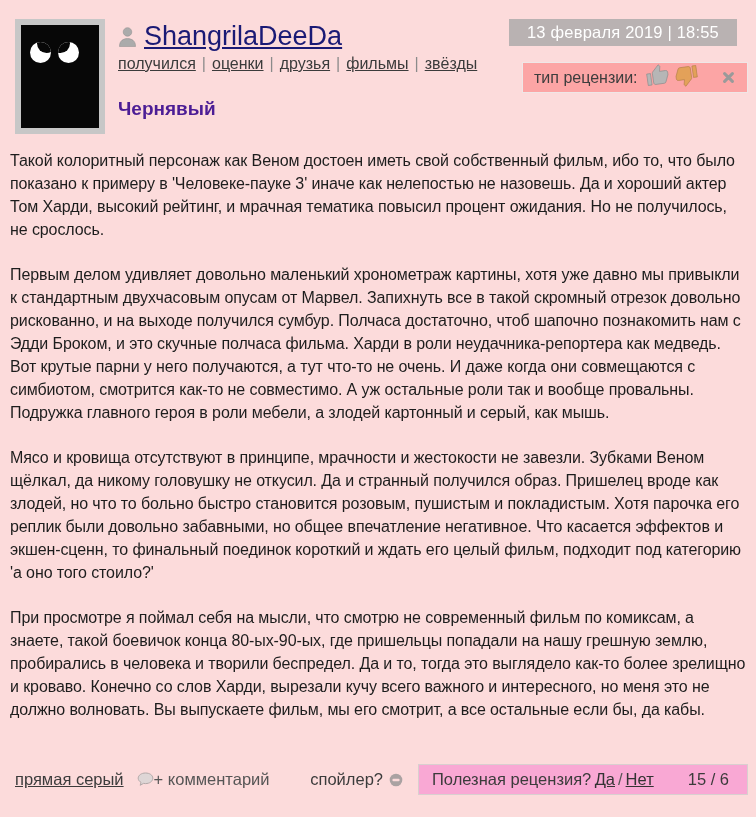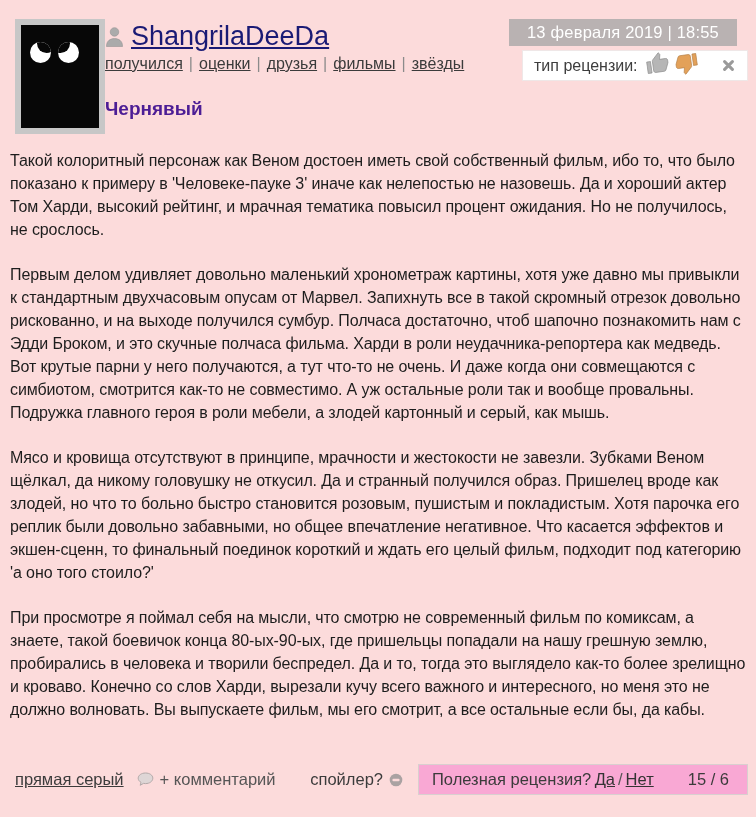--- a/index.html
+++ b/index.html
@@ -15,58 +15,58 @@
   .avatar{
     width:78px;height:103px;flex:none;margin-left:7px;
     background:#070707;border:6px solid #c7c7c7;position:relative;
   }
   .eye{position:absolute;top:17px;width:21px;height:21px;border-radius:50%;
        background:#fff;overflow:hidden;}
   .eye::after{content:"";position:absolute;width:19px;height:19px;border-radius:50%;background:#070707;}
   .eye-left{left:9px;}  .eye-left::after{top:-8px;left:7px;}
   .eye-right{left:37px;} .eye-right::after{top:-8px;left:-7px;}
 
-  .user-col{flex:1;padding-top:2px;min-width:0;}
+  .user-col{flex:1;margin-left:13px;padding-top:2px;min-width:0;}
   .user-row{display:flex;align-items:center;gap:7px;}
   .user-icon svg{display:block;}
   .username-link{font-size:27px;color:#1a1a75;text-decoration:underline;line-height:1.15;cursor:pointer;}
   .nav-row{margin-top:3px;font-size:16px;display:flex;align-items:center;}
   .nav-link{color:#3b3b3b;text-decoration:underline;cursor:pointer;}
   .nav-sep{margin:0 6px;color:#8b8b8b;}
   .review-title{margin:25px 0 0;font-size:19px;font-weight:bold;color:#4c1d95;}
 
   .right-col{width:239px;flex:none;display:flex;flex-direction:column;align-items:flex-end;}
   .date-badge{
     width:228px;height:27px;margin-right:11px;background:#b9b2b2;color:#ffffff;
     font-size:16.5px;display:flex;align-items:center;justify-content:center;letter-spacing:.2px;
   }
   .type-box{
-    margin-top:4px;width:226px;height:31px;box-sizing:border-box;
+    margin-top:16px;width:226px;height:31px;box-sizing:border-box;
     border:1px solid #efe7e7;display:flex;align-items:center;
-    padding:0 13px 0 11px;font-size:16px;color:#3d3d3d;background:#ffffff;
+    padding:0 13px 0 11px;font-size:16px;color:#3d3d3d;background:#fca5a5;
   }
   .type-label{margin-right:8px;white-space:nowrap;}
   .thumb{flex:none;cursor:pointer;}
   .thumb+.thumb{margin-left:6px;}
   .close-icon{margin-left:auto;cursor:pointer;display:flex;align-items:center;}
 
   
   .review-body{
     margin:15px 2px 0;height:612px;overflow:hidden;
     font-size:16px;line-height:23px;color:#1d1d1d;letter-spacing:-0.1px;
   }
   .review-body p{margin:0 0 22px;}
 
   
   .footer{
     position:absolute;left:8px;right:8px;top:764px;height:31px;
     display:flex;align-items:center;font-size:16.5px;color:#4a4a4a;
   }
   .direct-link{color:#3b3b3b;text-decoration:underline;margin-left:7px;cursor:pointer;}
-  .comment-group{display:flex;align-items:center;gap:6px;margin-left:13px;color:#555555;cursor:pointer;}
+  .comment-group{display:flex;align-items:center;margin-left:13px;color:#555555;cursor:pointer;}
   .spoiler-group{margin-left:auto;display:flex;align-items:center;gap:6px;color:#3b3b3b;}
   .useful-box{
     margin-left:15px;width:330px;height:31px;box-sizing:border-box;
     border:1px solid #d9cfcf;display:flex;align-items:center;
     padding:0 18px 0 13px;color:#3b3b3b;background:#f9a8d4;
   }
   .vote-links{margin-left:auto;white-space:nowrap;}
   .vote-link{color:#333333;text-decoration:underline;cursor:pointer;}
   .vote-sep{color:#555555;margin:0 3px;}
   .vote-count{margin-left:34px;white-space:nowrap;color:#3b3b3b;}

